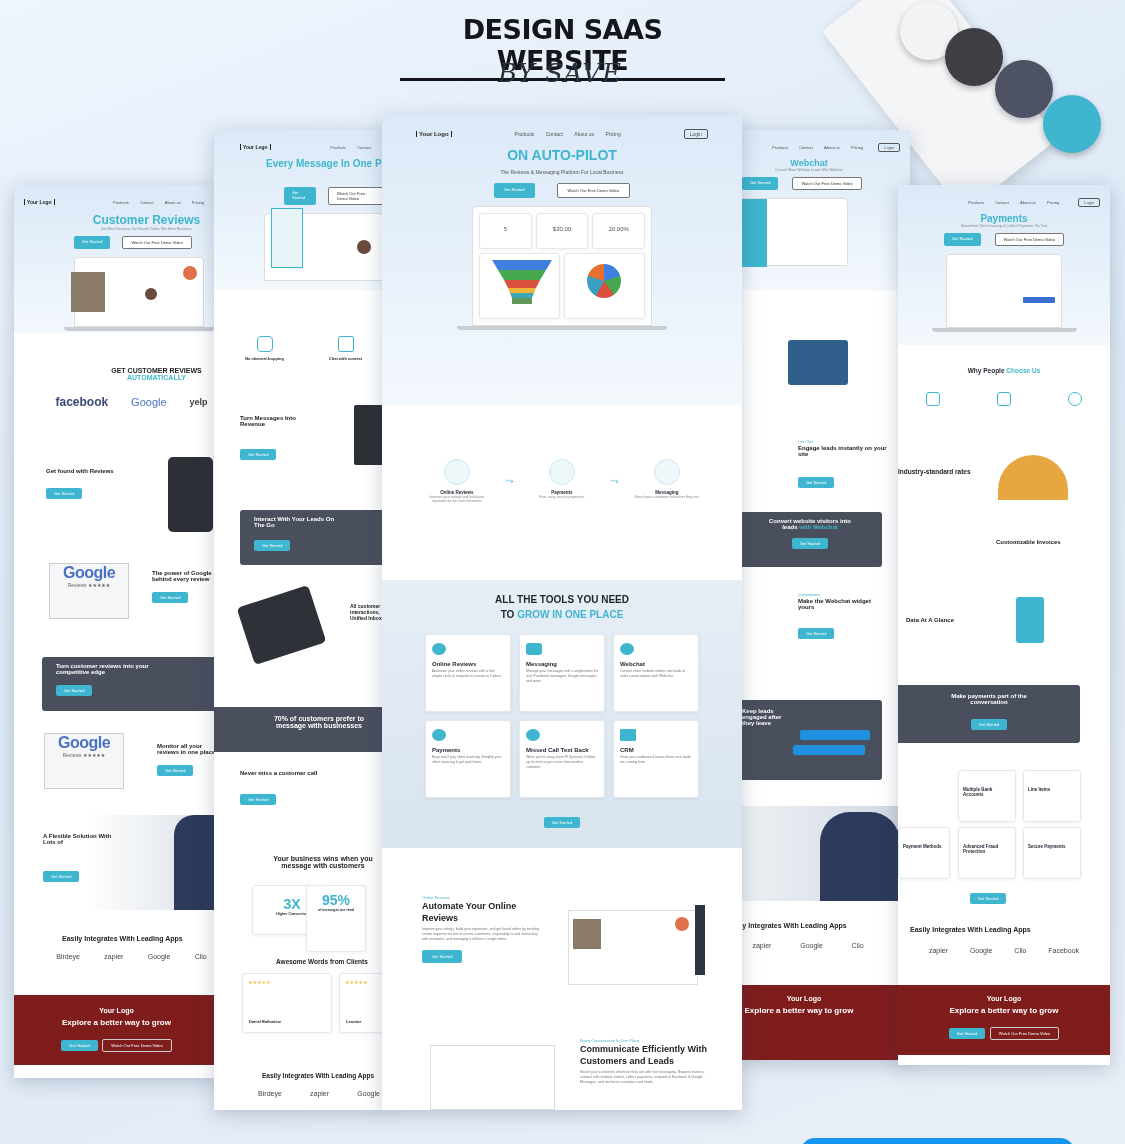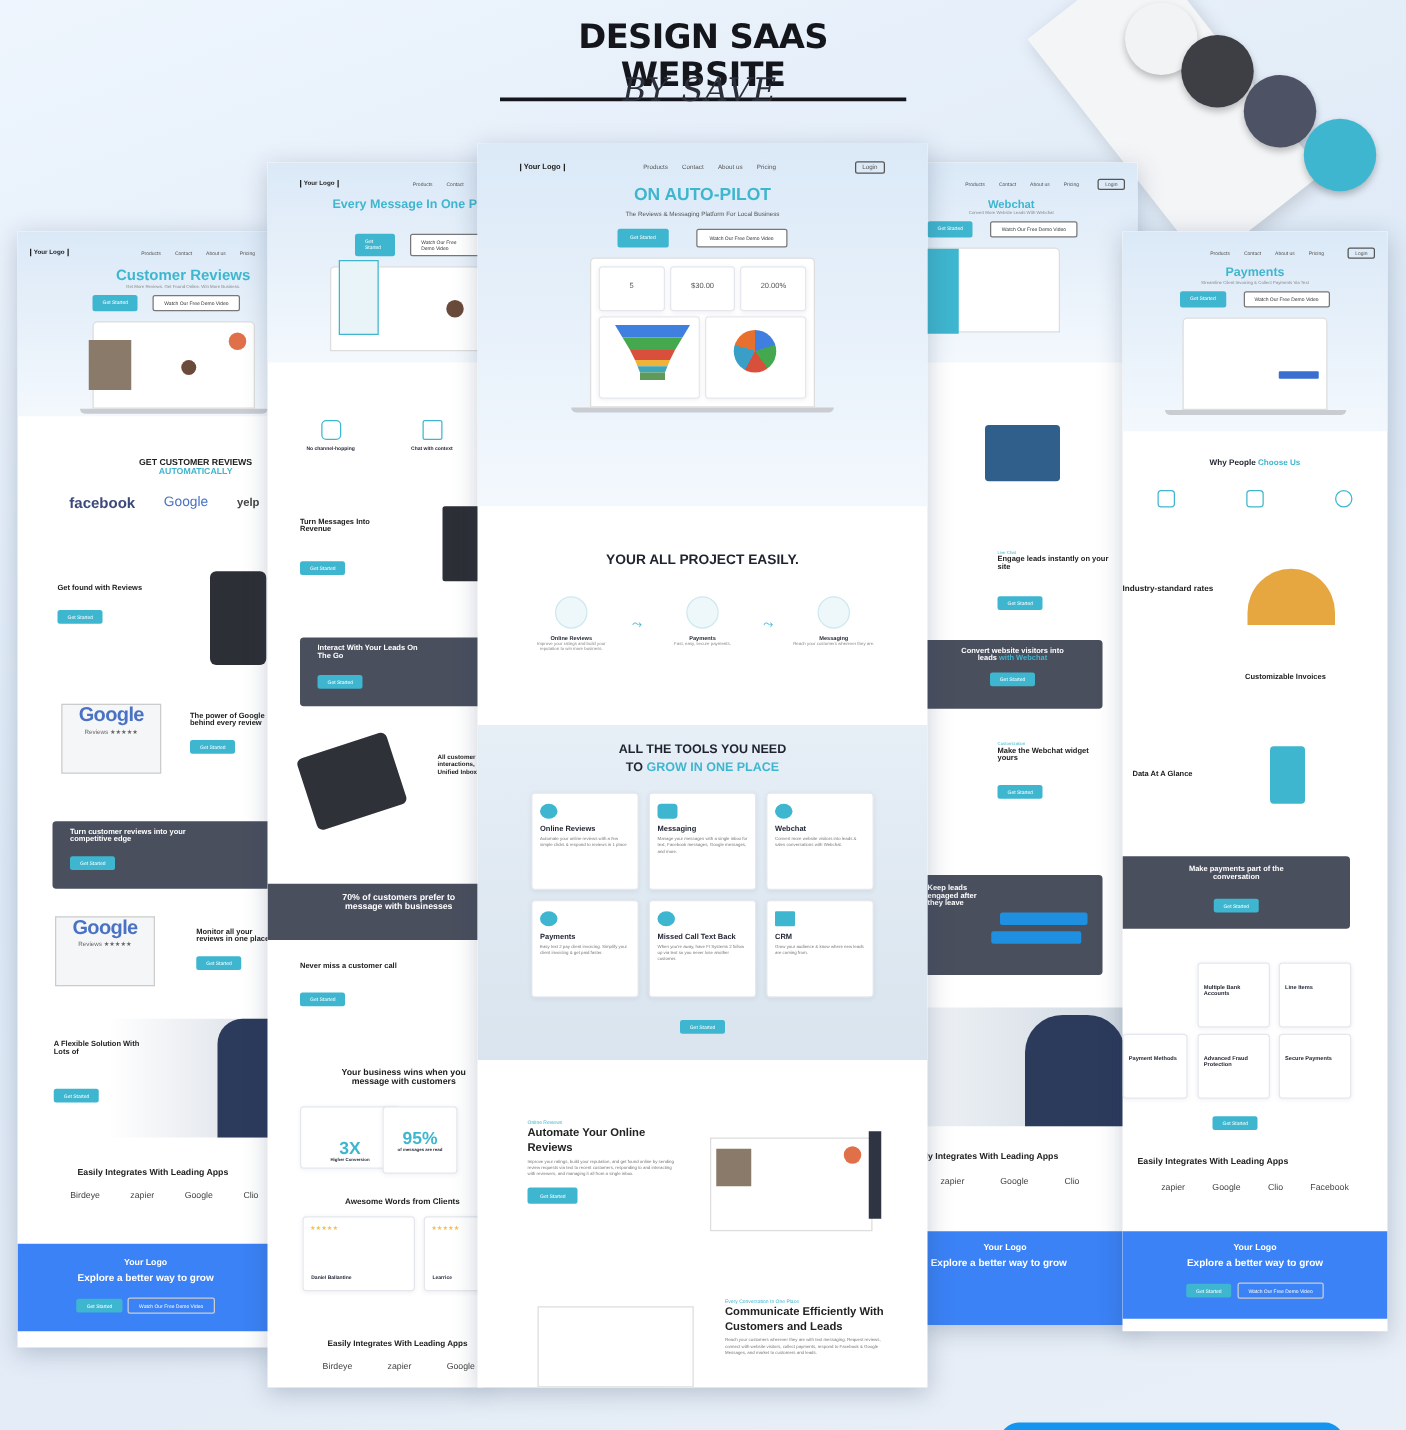--- a/index.html
+++ b/index.html
@@ -19,21 +19,21 @@
 .h-teal{font-weight:bold;color:#3fb6cf}
 .btn-teal{display:inline-block;background:#3fb6cf;color:#fff;border-radius:2px;font-size:4px;padding:3px 8px}
 .btn-ghost{display:inline-block;border:1px solid #777;color:#333;border-radius:2px;font-size:4px;padding:3px 8px;background:#fff}
 .laptop{margin:8px auto 0;background:#fff;border:1px solid #ddd;border-radius:4px 4px 0 0;position:relative}
 .laptop-base{height:4px;background:#c9ccd1;border-radius:0 0 4px 4px;margin:0 auto}
 .dark-band{background:#4a4f5e;color:#fff}
 .small{font-size:3.5px;color:#888;line-height:5px}
 .sec-h{font-weight:bold;color:#222}
 .card{background:#fff;border:1px solid #e4e8ee;border-radius:3px;box-shadow:0 1px 4px rgba(0,0,0,.06)}
 .logos{display:flex;justify-content:space-around;align-items:center;color:#444}
-.footer{background:#3b82f6;color:#fff;text-align:center}
+.footer{background:#7f1d1d;color:#fff;text-align:center}
 .gbox{background:#f5f6f8;border:1px solid #ccc;text-align:center}
 .gword{font-weight:bold;font-size:16px;letter-spacing:-0.5px}
 .bottom-btn{position:absolute;left:800px;top:1138px;width:275px;height:30px;background:#1496f0;border-radius:16px}
 </style>
 </head>
 <body>
 
 <div class="bg"></div>
 
 <div class="title">DESIGN SAAS WEBSITE</div>
@@ -166,25 +166,25 @@
   <div style="position:absolute;left:30px;top:465px;width:75px;height:60px;transform:rotate(-18deg);background:#2f3138;border-radius:5px"></div>
   <div class="sec-h" style="position:absolute;left:136px;top:473px;width:40px;font-size:5px">All customer interactions, Unified Inbox</div>
   <div class="dark-band" style="position:absolute;left:0;top:577px;width:172px;height:45px;text-align:center;padding-top:8px">
     <div style="font-weight:bold;font-size:7px;padding:0 6px 0 44px">70% of customers prefer to message with businesses</div>
   </div>
   <div style="position:absolute;left:26px;top:640px;width:80px">
     <div class="sec-h" style="font-size:6px">Never miss a customer call</div>
     <span class="btn-teal" style="margin-top:18px">Get Started</span>
   </div>
   <div class="sec-h" style="position:absolute;left:44px;top:725px;width:130px;text-align:center;font-size:7px">Your business wins when you message with customers</div>
-  <div class="card" style="position:absolute;left:26px;top:755px;width:80px;height:50px;text-align:center;padding-top:24px">
+  <div class="card" style="position:absolute;left:38px;top:755px;width:80px;height:50px;text-align:center;padding-top:10px">
     <div class="h-teal" style="font-size:14px">3X</div>
     <div style="font-size:3.5px;font-weight:bold">Higher Conversion</div>
   </div>
-  <div class="card" style="position:absolute;left:92px;top:755px;width:60px;height:54px;text-align:center;padding-top:16px">
+  <div class="card" style="position:absolute;left:92px;top:755px;width:60px;height:67px;text-align:center;padding-top:6px">
     <div class="h-teal" style="font-size:14px">95%</div>
     <div style="font-size:3.5px;font-weight:bold">of messages are read</div>
   </div>
   <div class="sec-h" style="position:absolute;left:62px;top:828px;font-size:6.5px">Awesome Words from Clients</div>
   <div class="card" style="position:absolute;left:28px;top:843px;width:90px;height:60px;padding:5px">
     <div style="color:#f2c24a;font-size:5px">★★★★★</div>
     <div style="position:absolute;bottom:8px;left:6px;font-size:4px;font-weight:bold">Daniel Ballantine</div>
   </div>
   <div class="card" style="position:absolute;left:125px;top:843px;width:60px;height:60px;padding:5px">
     <div style="color:#f2c24a;font-size:5px">★★★★★</div>
@@ -364,21 +364,20 @@
           </svg>
         </div>
         <div class="card" style="flex:1;height:66px;position:relative">
           <div style="position:absolute;left:22px;top:10px;width:34px;height:34px;border-radius:50%;background:conic-gradient(#3e7fe0 0 20%,#45a84f 20% 40%,#d8503c 40% 58%,#3a9fc7 58% 80%,#e8702e 80% 100%)"></div>
         </div>
       </div>
     </div>
     <div class="laptop-base" style="width:210px"></div>
   </div>
   <div style="text-align:center;margin-top:34px;font-weight:bold;font-size:11px;line-height:18px">
-    <div>YOUR ALL PROJECT EASILY.</div>
   </div>
   <div style="display:flex;justify-content:space-between;padding:20px 40px 0">
     <div style="text-align:center;width:70px">
       <div style="width:26px;height:26px;border-radius:50%;background:#eef7fa;margin:0 auto;border:1px solid #cde9f0"></div>
       <div style="font-size:4.5px;font-weight:bold;margin-top:5px">Online Reviews</div>
       <div style="font-size:3.5px;color:#888">Improve your ratings and build your reputation to win more business.</div>
     </div>
     <div style="align-self:center;color:#3fb6cf;font-size:10px">⤳</div>
     <div style="text-align:center;width:70px">
       <div style="width:26px;height:26px;border-radius:50%;background:#eef7fa;margin:0 auto;border:1px solid #cde9f0"></div>

